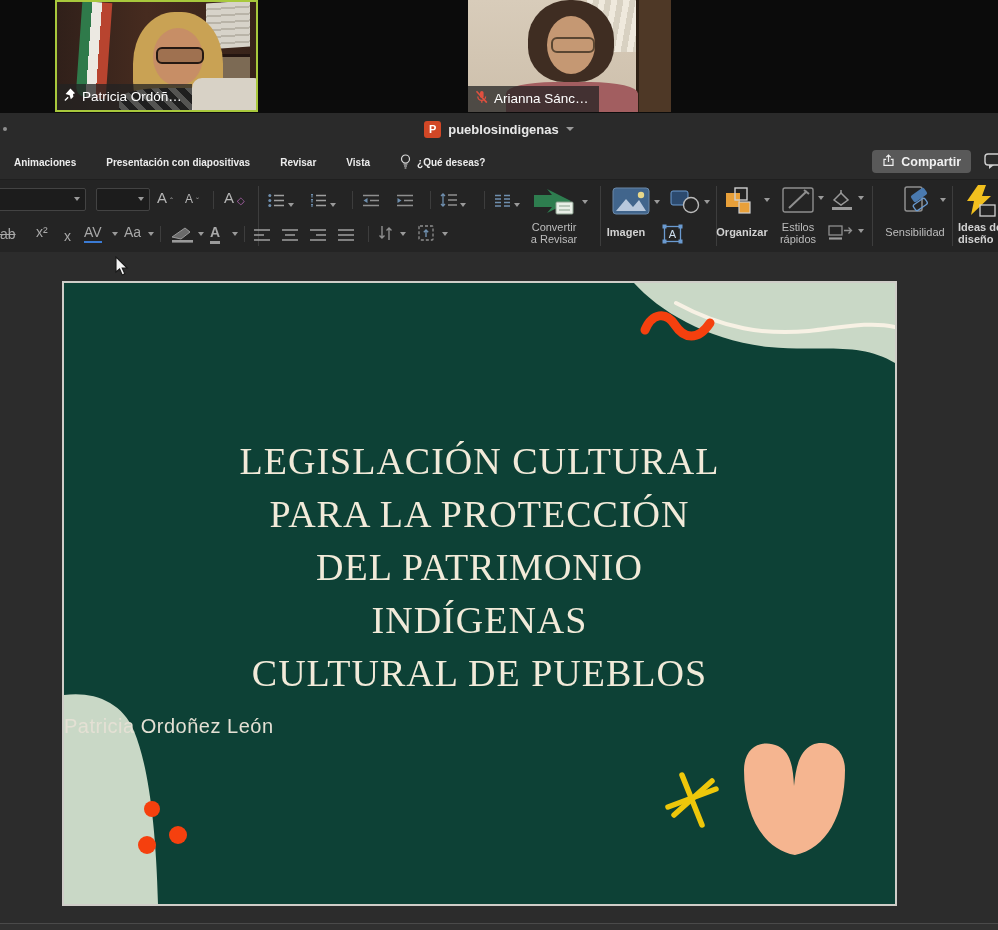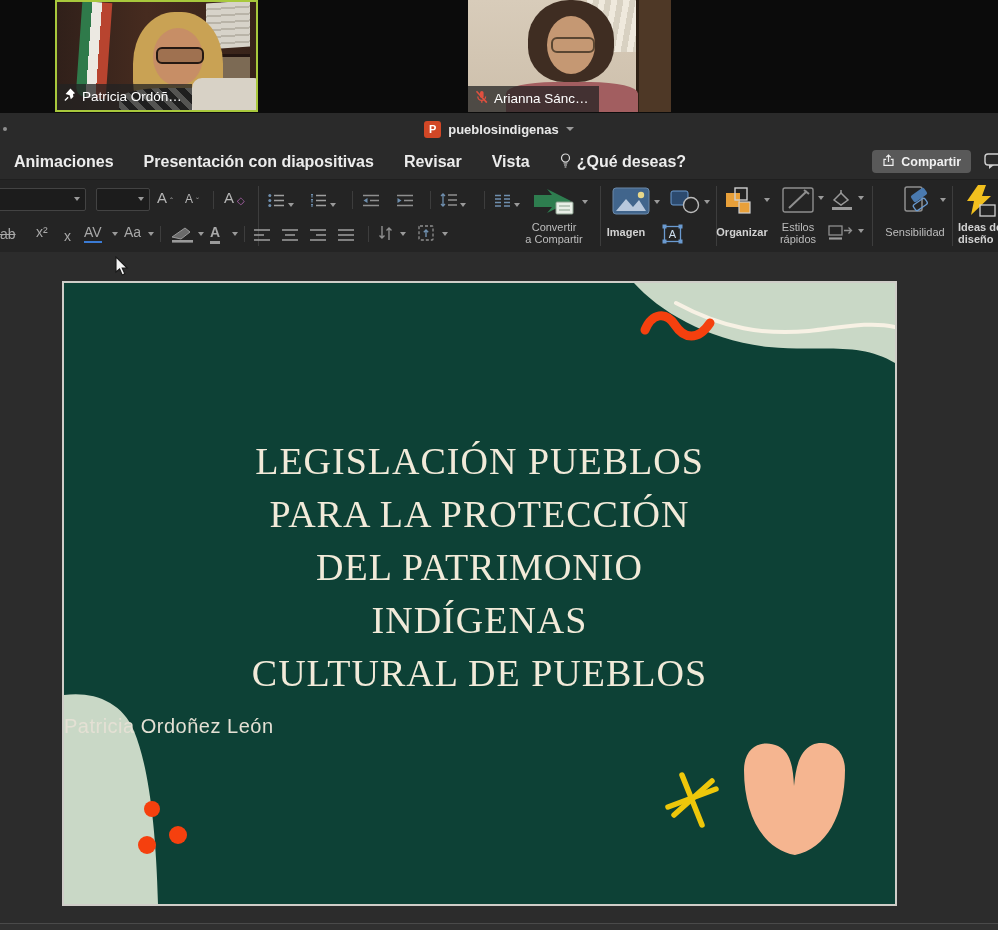--- a/index.html
+++ b/index.html
@@ -50,21 +50,21 @@
   .tb-center{position:absolute;left:0;right:0;top:0;height:32px;display:flex;align-items:center;justify-content:center;gap:7px;}
   .ppt-logo{width:17px;height:17px;border-radius:3px;background:#d24726;color:#fff;font-size:11px;font-weight:bold;
             display:flex;align-items:center;justify-content:center;}
   .doc-title{color:#e8e8e8;font-size:13px;font-weight:600;}
   .cv{width:0;height:0;border-left:4px solid transparent;border-right:4px solid transparent;border-top:4.5px solid #9a9a9a;display:inline-block;}
   .cv.sm{border-left-width:3.5px;border-right-width:3.5px;border-top-width:4px;}
 
   
   .tabrow{position:absolute;left:0;top:145px;width:998px;height:34px;background:#2a2a2a;}
   .tabs{position:absolute;left:14px;top:0;height:34px;display:flex;align-items:center;gap:30px;}
-  .tab{color:#ececec;font-size:16px;font-weight:600;white-space:nowrap;}
+  .tab{color:#ececec;font-size:10px;font-weight:600;white-space:nowrap;}
   .help-tab{display:flex;align-items:center;gap:6px;}
   .share-btn{position:absolute;right:27px;top:5px;height:23px;background:#595959;border-radius:4px;
              display:flex;align-items:center;gap:6px;padding:0 10px;color:#f0f0f0;font-size:12.5px;font-weight:600;}
   .comment-btn{position:absolute;left:984px;top:8px;}
 
   
   .ribbon{position:absolute;left:0;top:179px;width:998px;height:73px;background:#242424;border-top:1px solid #1f1f1f;box-sizing:border-box;}
   .ribbon .it{position:absolute;color:#a8a8a8;font-size:14px;white-space:nowrap;display:flex;align-items:flex-end;gap:3px;}
   .ribbon .lab{position:absolute;color:#bdbdbd;font-size:11px;line-height:12px;text-align:center;white-space:nowrap;}
   .vs{position:absolute;width:1px;height:18px;background:#3d3d3d;}
@@ -393,21 +393,21 @@
     <span class="cv sm" style="position:absolute;left:400px;top:52px"></span>
     <span class="it" style="left:418px;top:45px">
       <svg width="18" height="16" viewBox="0 0 18 16">
           <rect x="1" y="1" width="14" height="14" rx="1" fill="none" stroke="#8f8f8f" stroke-width="1.3" stroke-dasharray="3 2"></rect>
           <path d="M8 12V5M5.8 7.2L8 5l2.2 2.2" stroke="#6f8fae" stroke-width="1.4" fill="none"></path>
         </svg>
       </span>
     <span class="cv sm" style="position:absolute;left:442px;top:52px"></span>
 
     <span class="lab" style="left:505px;top:41px;width:98px">
-      <span>Convertir</span><br><span>a Compartir</span></span>
+      <span>Convertir</span><br><span>a Revisar</span></span>
     <span class="lab" style="left:604px;top:46px;width:44px;font-weight:700;color:#d2d2d2">Imagen</span>
     <span class="it" style="left:662px;top:44px">
       <svg width="21" height="20" viewBox="0 0 21 20">
           <rect x="2.5" y="2.5" width="16" height="15" fill="none" stroke="#6a9ad0" stroke-width="1.3"></rect>
           <g fill="#6a9ad0">
             <rect x="0.5" y="0.5" width="4" height="4"></rect>
             <rect x="16.5" y="0.5" width="4" height="4"></rect>
             <rect x="0.5" y="15.5" width="4" height="4"></rect>
             <rect x="16.5" y="15.5" width="4" height="4"></rect>
           </g>
@@ -454,21 +454,21 @@
         <g stroke="#eec70a" stroke-width="5.5" stroke-linecap="round">
           <path d="M604,524 L652,506"></path>
           <path d="M618,492 L638,542"></path>
           <path d="M648,498 L610,532"></path>
         </g>
 
         <path d="M680,487 C680,463 699,456 714,463 C726,469 729,482 730,503 C732,482 736,468 748,462 C762,456 781,464 781,487 C781,532 762,566 731,572 C699,566 680,532 680,487 Z" fill="#f5b590"></path>
       </svg>
 
       <div class="slide-title">
-        <div>LEGISLACIÓN PUEBLOS</div>
+        <div>LEGISLACIÓN CULTURAL</div>
         <div>PARA LA PROTECCIÓN</div>
         <div>DEL PATRIMONIO</div>
         <div>INDÍGENAS</div>
         <div>CULTURAL DE PUEBLOS</div>
       </div>
       <div class="slide-subtitle">Patricia Ordoñez León</div>
     </div>
 
     <div class="statusbar"></div>
   </div>

